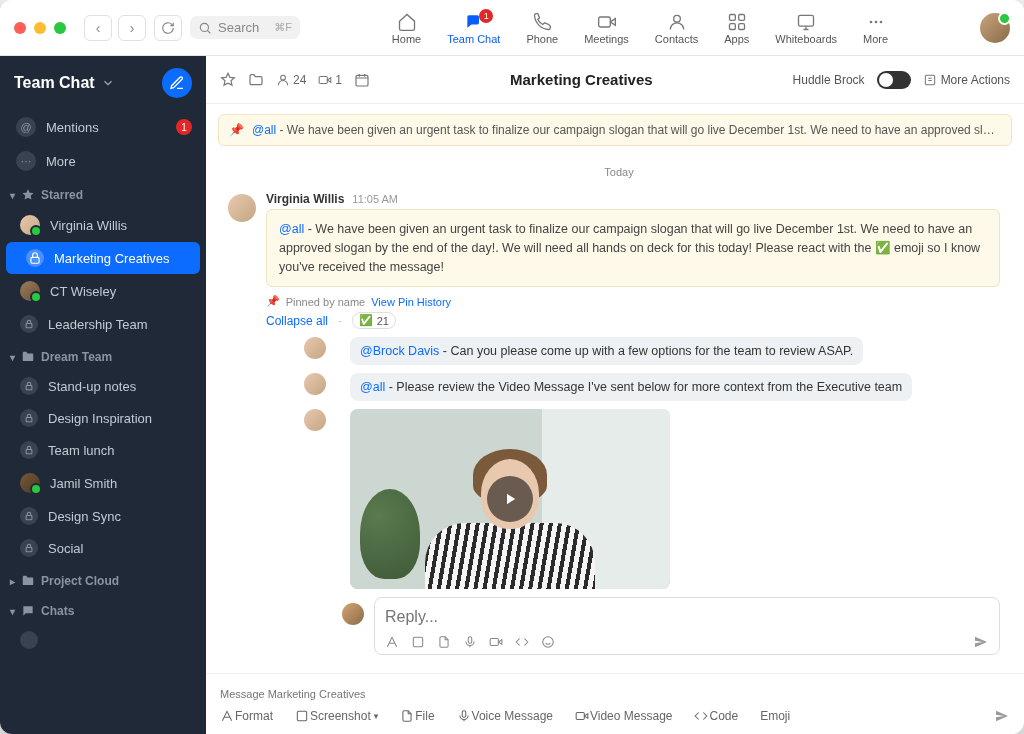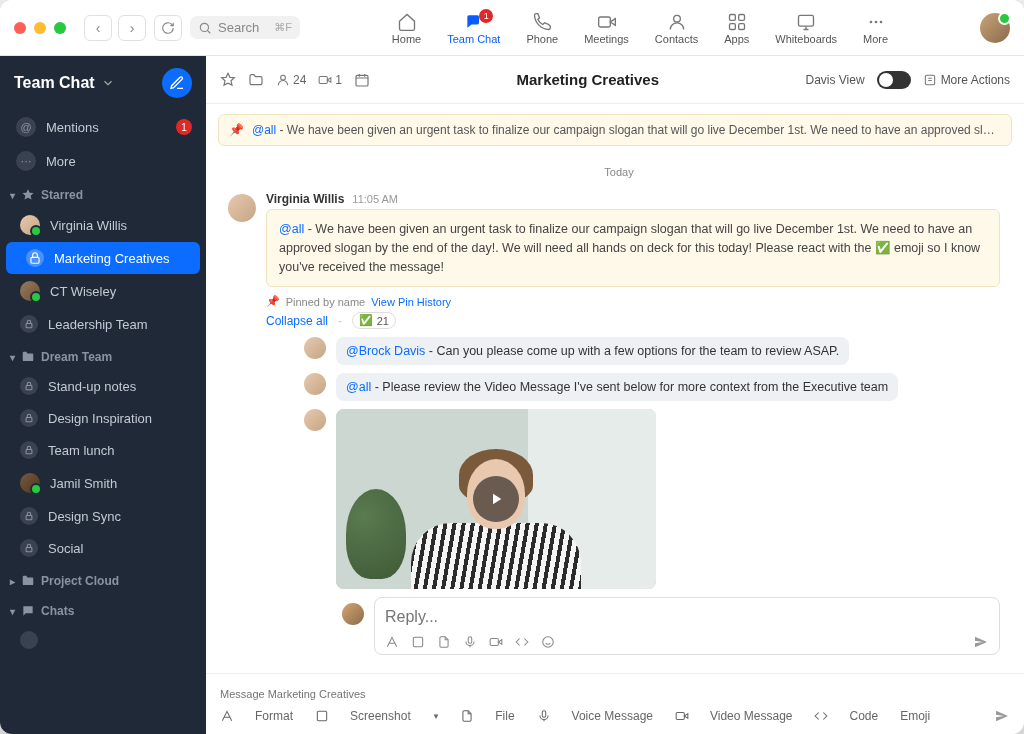--- a/index.html
+++ b/index.html
@@ -78,40 +78,40 @@
 .highlight-block { background: #fff9e9; border: 1px solid #f0e4c0; border-radius: 6px; padding: 10px 12px; font-size: 12.5px; color: #444; line-height: 1.5; }
 .highlight-block .all-link { color: #0b6cff; font-weight: 500; }
 
 .pin-meta { font-size: 11px; color: #888; margin: 8px 0 4px 0; display: flex; align-items: center; gap: 6px; }
 .pin-meta a { color: #0b6cff; cursor: pointer; }
 .collapse-row { display: flex; align-items: center; gap: 10px; font-size: 12px; margin-bottom: 8px; }
 .collapse-row a { color: #0b6cff; cursor: pointer; }
 .react-chip { display: inline-flex; align-items: center; gap: 4px; border: 1px solid #ddd; background: #fff; border-radius: 10px; padding: 1px 6px; font-size: 11px; color: #555; }
 
 .thread { padding-left: 38px; }
-.reply { display: flex; gap: 10px; margin-bottom: 8px; align-items: flex-start; }
+.reply { display: flex; gap: 24px; margin-bottom: 8px; align-items: flex-start; }
 .reply .ravatar { width: 22px; height: 22px; border-radius: 50%; background: #bbb; flex-shrink: 0; }
 .bubble { background: #eef1f4; border-radius: 8px; padding: 7px 10px; font-size: 12.5px; color: #333; max-width: 640px; }
 .bubble .mention { color: #0b6cff; font-weight: 500; }
 
 .video-thumb { width: 320px; height: 180px; border-radius: 8px; overflow: hidden; position: relative; background: linear-gradient(180deg,#dde5e2 0%, #b9c3bd 100%); display:flex;align-items:center;justify-content:center; }
 .video-person { position:absolute; inset:0; }
 .play-btn { width: 46px; height: 46px; background: rgba(0,0,0,0.55); border-radius: 50%; display: flex; align-items: center; justify-content: center; color: #fff; position:relative; z-index:2; }
 
 .reply-box { margin: 6px 0 0 0; margin-left: 38px; display: flex; gap: 10px; align-items: flex-start; }
 .reply-box .ravatar { width: 22px; height: 22px; border-radius: 50%; background: #bbb; flex-shrink: 0; margin-top: 6px; }
 .reply-input-wrap { flex: 1; border: 1px solid #ddd; border-radius: 8px; padding: 6px 10px 4px 10px; }
 .reply-input-wrap input { width: 100%; border: none; outline: none; font-size: 16px; color: #555; padding: 4px 0; }
 .reply-toolbar { display: flex; gap: 12px; color: #888; font-size: 14px; padding-top: 4px; align-items: center; }
 .reply-toolbar .spacer { flex: 1; }
 
 .bottom-compose { border-top: 1px solid #eee; padding: 6px 14px 10px 14px; }
 .bottom-compose input { width: 100%; border: none; outline: none; font-size: 11px; color: #888; padding: 8px 0; }
 .compose-toolbar { display: flex; align-items: center; gap: 22px; font-size: 12px; color: #666; }
-.compose-toolbar .ct-item { display: flex; align-items: center; gap: 21px; cursor: pointer; }
+.compose-toolbar .ct-item { display: flex; align-items: center; gap: 1px; cursor: pointer; }
 .compose-toolbar .spacer { flex: 1; }
 
 svg { display: block; }
 .icon14 { width:14px;height:14px; }
 .icon16 { width:16px;height:16px; }
 .icon20 { width:20px;height:20px; }
 
 
 .vp-bg{position:absolute;inset:0;background:#cdd7d2;}
 .vp-plant{position:absolute;left:10px;bottom:10px;width:60px;height:90px;background:radial-gradient(circle at 30% 30%,#5a7a4f,#3e5a37);border-radius:50% 50% 40% 40%;}
@@ -397,21 +397,21 @@
             </span>
           <span>
               <svg class="icon16" viewBox="0 0 24 24" fill="none" stroke="#777" stroke-width="1.8">
                 <rect x="3" y="5" width="18" height="16" rx="2"></rect>
                 <path d="M3 9h18M8 3v4M16 3v4"></path>
               </svg>
             </span>
         </div>
         <h2>Marketing Creatives</h2>
         <div class="right-controls">
-          <span>Davis View</span>
+          <span>Huddle Brock</span>
           <div class="toggle"></div>
           <span style="display:flex;align-items:center;gap:4px;">
               <svg class="icon14" viewBox="0 0 24 24" fill="none" stroke="#777" stroke-width="1.8">
                 <rect x="4" y="4" width="16" height="16" rx="2"></rect>
                 <path d="M9 9h6M9 13h6"></path>
               </svg>
               <span>More Actions</span>
             </span>
         </div>
       </div>

